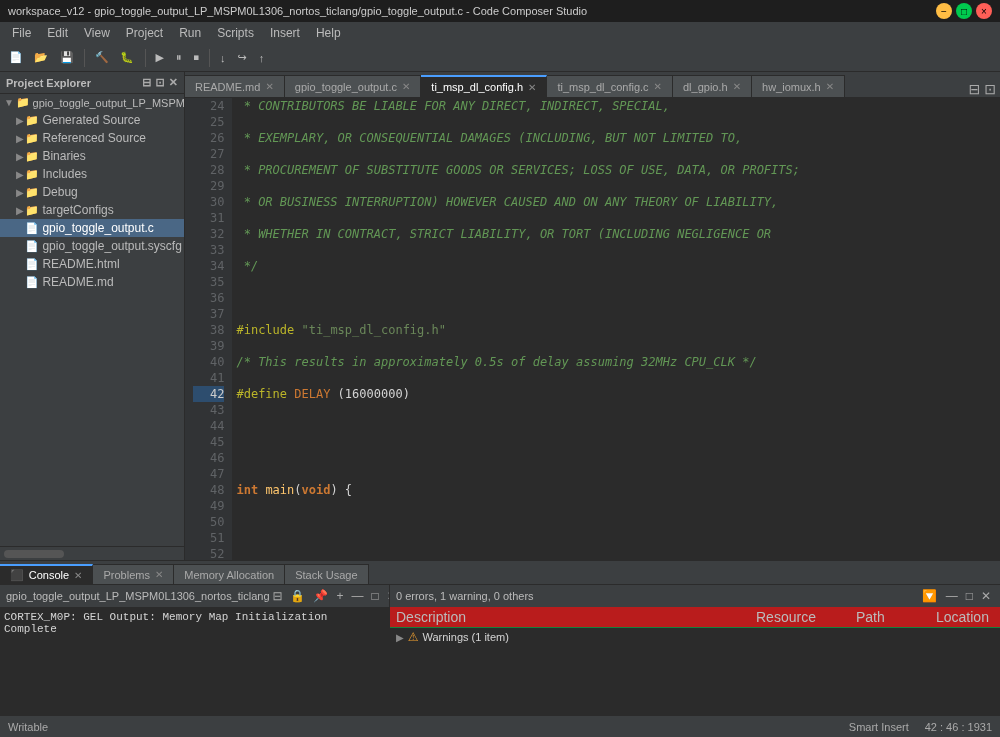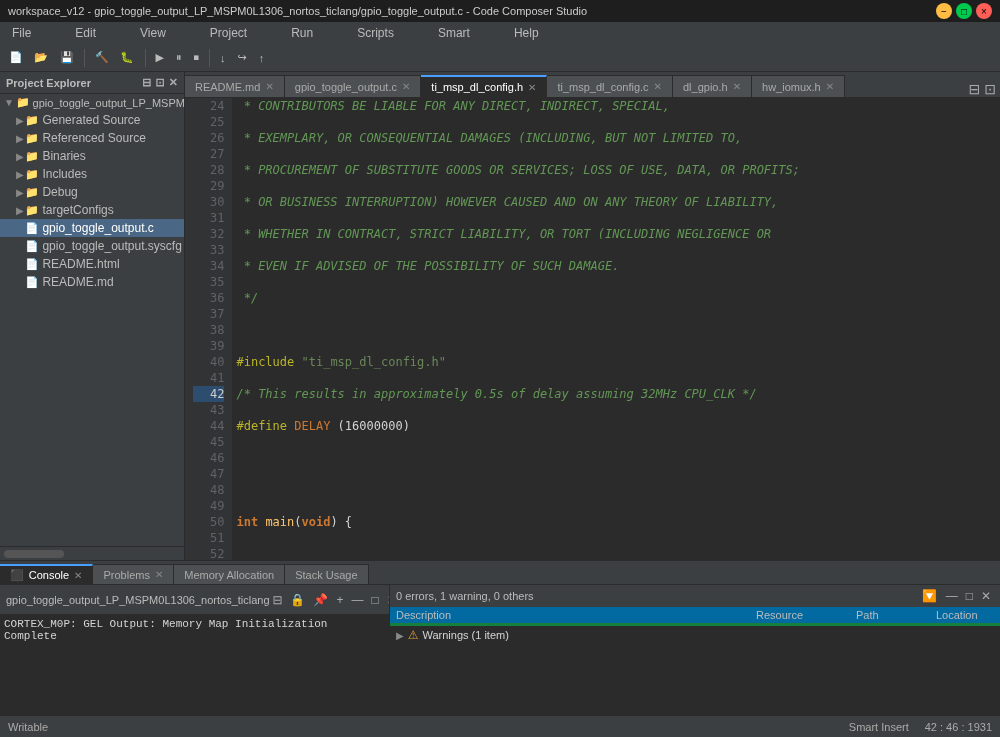--- a/index.html
+++ b/index.html
@@ -7,21 +7,21 @@
 
     
     #title-bar { background: #1e1e1e; color: #cccccc; height: 22px; display: flex; align-items: center; justify-content: space-between; padding: 0 8px; flex-shrink: 0; }
     #title-bar-controls { display: flex; gap: 4px; }
     .title-btn { width: 16px; height: 16px; border: none; cursor: pointer; font-size: 10px; display: flex; align-items: center; justify-content: center; }
     .title-btn-min { background: #ffbd44; border-radius: 50%; }
     .title-btn-max { background: #00ca4e; border-radius: 50%; }
     .title-btn-close { background: #ff5f57; border-radius: 50%; }
 
     
-    #menu-bar { background: #3c3f41; height: 22px; display: flex; align-items: center; padding: 0 4px; flex-shrink: 0; gap: 28px; }
+    #menu-bar { background: #3c3f41; height: 22px; display: flex; align-items: center; padding: 0 4px; flex-shrink: 0; }
     .menu-item { color: #bbbbbb; padding: 2px 8px; font-size: 12px; cursor: pointer; }
 
     
     #toolbar { background: #3c3f41; height: 28px; display: flex; align-items: center; padding: 0 4px; border-bottom: 1px solid #2b2b2b; flex-shrink: 0; gap: 2px; }
     .toolbar-btn { background: transparent; border: 1px solid transparent; color: #bbbbbb; padding: 2px 4px; cursor: pointer; font-size: 11px; border-radius: 2px; }
     .toolbar-sep { width: 1px; height: 18px; background: #555; margin: 0 3px; }
 
     
     #main-layout { display: flex; flex: 1; overflow: hidden; }
 
@@ -58,27 +58,27 @@
     .pp { color: #bbb529; }
     .line { display: block; min-height: 16px; }
 
     
     #bottom-panel { height: 155px; display: flex; flex-direction: column; border-top: 1px solid #2b2b2b; flex-shrink: 0; }
     #bottom-tabs { background: #3c3f41; height: 24px; display: flex; align-items: flex-end; border-bottom: 1px solid #2b2b2b; }
     .bottom-tab { background: #4c5052; color: #aaaaaa; padding: 3px 10px; font-size: 11px; cursor: pointer; border-right: 1px solid #2b2b2b; border-top: 1px solid #2b2b2b; display: flex; align-items: center; gap: 5px; height: 20px; }
     .bottom-tab.active { background: #2b2b2b; color: #ffffff; border-top: 2px solid #4a9eff; }
     #bottom-content { flex: 1; display: flex; overflow: hidden; }
     #console-panel { width: 390px; background: #2b2b2b; border-right: 1px solid #2b2b2b; display: flex; flex-direction: column; overflow: hidden; flex-shrink: 0; }
-    #console-header { background: #3c3f41; padding: 2px 6px; font-size: 11px; color: #bbbbbb; display: flex; align-items: center; justify-content: space-between; height: 29px; flex-shrink: 0; }
+    #console-header { background: #3c3f41; padding: 2px 6px; font-size: 11px; color: #bbbbbb; display: flex; align-items: center; justify-content: space-between; height: 22px; flex-shrink: 0; }
     #console-text { flex: 1; overflow: auto; font-family: Liberation Mono, monospace; font-size: 11px; color: #d4d4d4; padding: 4px; }
     #problems-panel { flex: 1; background: #2b2b2b; display: flex; flex-direction: column; overflow: hidden; }
     #problems-header { background: #3c3f41; padding: 2px 6px; font-size: 11px; color: #bbbbbb; display: flex; align-items: center; justify-content: space-between; height: 22px; flex-shrink: 0; }
     #problems-toolbar { display: flex; align-items: center; gap: 6px; }
     #problems-table { flex: 1; overflow: auto; }
-    .problems-table-header { display: flex; background: #0369a1; border-bottom: 3px solid #15803d; font-size: 11px; color: #bbbbbb; }
+    .problems-table-header { display: flex; background: #b91c1c; border-bottom: 1px solid #15803d; font-size: 14px; color: #bbbbbb; }
     .problems-col { padding: 2px 6px; }
     .problems-col-desc { flex: 1; }
     .problems-col-res { width: 100px; }
     .problems-col-path { width: 80px; }
     .problems-col-loc { width: 70px; }
     .problems-row { display: flex; align-items: center; padding: 2px 6px; font-size: 11px; cursor: pointer; }
     .warning-icon { color: #f0a030; font-size: 12px; margin-right: 4px; }
 
     
     #status-bar { background: #3c3f41; height: 22px; display: flex; align-items: center; justify-content: space-between; padding: 0 8px; font-size: 11px; color: #aaaaaa; flex-shrink: 0; border-top: 1px solid #2b2b2b; }
@@ -107,21 +107,21 @@
   </div>
 </div>
 
 <div id="menu-bar">
   <span class="menu-item">File</span>
   <span class="menu-item">Edit</span>
   <span class="menu-item">View</span>
   <span class="menu-item">Project</span>
   <span class="menu-item">Run</span>
   <span class="menu-item">Scripts</span>
-  <span class="menu-item">Smart</span>
+  <span class="menu-item">Insert</span>
   <span class="menu-item">Help</span>
 </div>
 
 <div id="toolbar">
   <button class="toolbar-btn">📄</button>
   <button class="toolbar-btn">📂</button>
   <button class="toolbar-btn">💾</button>
   <div class="toolbar-sep"></div>
   <button class="toolbar-btn">🔨</button>
   <button class="toolbar-btn">🐛</button>
@@ -274,21 +274,20 @@
           <div>50</div>
           <div>51</div>
           <div>52</div>
 
       </div>
       <div id="code-content"><span class="comment line"> * CONTRIBUTORS BE LIABLE FOR ANY DIRECT, INDIRECT, SPECIAL,</span>
 <span class="comment line"> * EXEMPLARY, OR CONSEQUENTIAL DAMAGES (INCLUDING, BUT NOT LIMITED TO,</span>
 <span class="comment line"> * PROCUREMENT OF SUBSTITUTE GOODS OR SERVICES; LOSS OF USE, DATA, OR PROFITS;</span>
 <span class="comment line"> * OR BUSINESS INTERRUPTION) HOWEVER CAUSED AND ON ANY THEORY OF LIABILITY,</span>
 <span class="comment line"> * WHETHER IN CONTRACT, STRICT LIABILITY, OR TORT (INCLUDING NEGLIGENCE OR</span>
-<span class="comment line"> * EVEN IF ADVISED OF THE POSSIBILITY OF SUCH DAMAGE.</span>
 <span class="comment line"> */</span>
 <span class="line"> </span>
 <span class="line"><span class="pp">#include</span> <span class="str">"ti_msp_dl_config.h"</span></span>
 <span class="comment line">/* This results in approximately 0.5s of delay assuming 32MHz CPU_CLK */</span>
 <span class="line"><span class="pp">#define</span> <span class="kw2">DELAY</span> (16000000)</span>
 <span class="line"> </span>
 <span class="line"> </span>
 <span class="line"><span class="kw">int</span> <span class="fn">main</span>(<span class="kw">void</span>) {</span>
 
 

